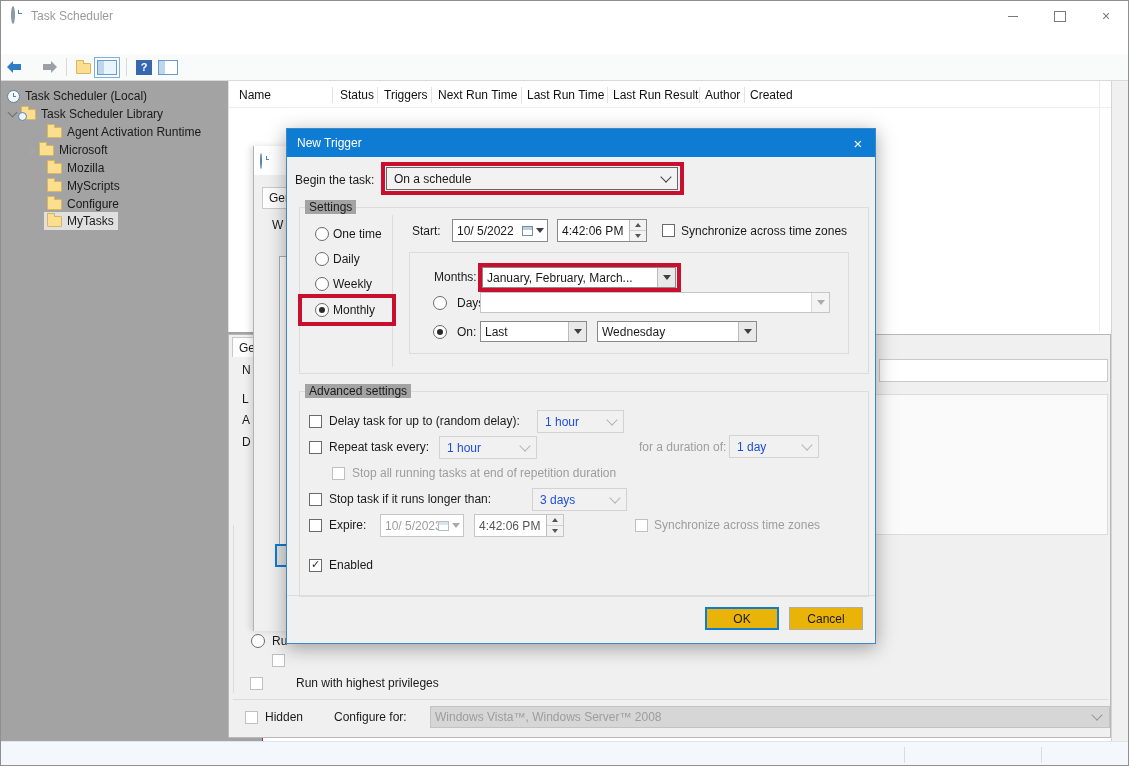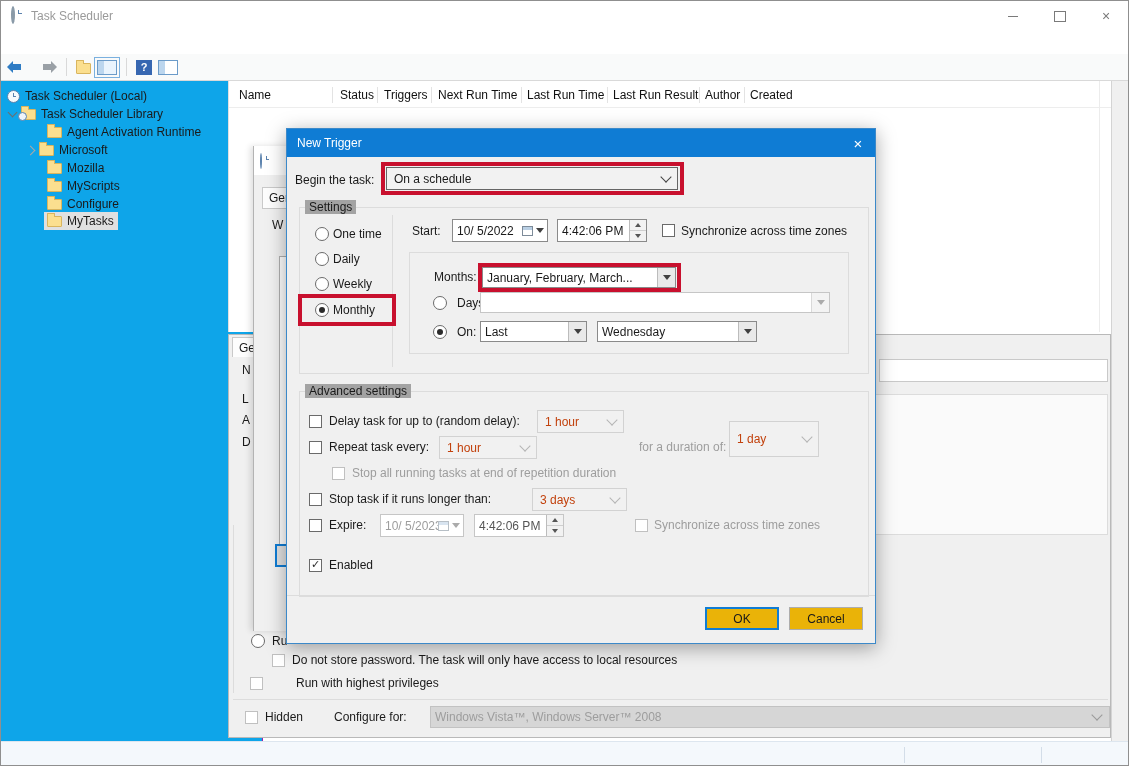--- a/index.html
+++ b/index.html
@@ -42,21 +42,21 @@
   .clock{position:relative;border-radius:50%;box-sizing:border-box;background:#f6fafd;}
   .clock::before,.clock::after{content:"";position:absolute;background:#5b82ad;}
   .clock.c16{width:15px;height:15px;border:2px solid #8a9aa8;}
   .clock.c16::before{left:5px;top:2px;width:1px;height:4px;}
   .clock.c16::after{left:5px;top:5px;width:4px;height:1px;}
   .clock.c14{width:13px;height:13px;border:1.5px solid #5b82ad;}
   .clock.c14::before{left:4.5px;top:2px;width:1px;height:4px;}
   .clock.c14::after{left:4.5px;top:5px;width:3px;height:1px;}
 
   
-  .sidebar{position:absolute;left:0;top:80px;width:262px;height:660px;background:#0ea5e9;border-right:1px solid #a21caf;box-sizing:border-box;}
+  .sidebar{position:absolute;left:0;top:80px;width:262px;height:660px;background:#a3a3a3;border-right:1px solid #a21caf;box-sizing:border-box;}
   .trow{position:absolute;height:18px;display:flex;align-items:center;gap:5px;}
   .chev{width:6px;height:6px;border-right:1.4px solid #6e6e6e;border-bottom:1.4px solid #6e6e6e;display:inline-block;}
   .chev.open{transform:rotate(45deg);margin-top:-3px;}
   .chev.closed{transform:rotate(-45deg);border-color:#a9a9a9;}
   .lib-badge{position:relative;}
   .lib-badge::after{content:"";position:absolute;left:-4px;bottom:-2px;width:7px;height:7px;border-radius:50%;background:#eef4fa;border:1px solid #5b82ad;}
   .sel-wrap{display:flex;align-items:center;gap:5px;background:#e0e0e0;padding:2px 4px 2px 3px;}
 
   
   .listview{position:absolute;left:227px;top:80px;width:883px;height:251px;background:#fff;border-left:1px solid #e0e0e0;box-sizing:border-box;}
@@ -98,21 +98,21 @@
   .tri{width:0;height:0;border:4px solid transparent;border-top:5px solid #3f3f3f;margin-top:4px;}
   .combo.dis{border-color:#c6c6c6;}
   .combo.dis .btn{background:#f3f3f3;border-left-color:#d9d9d9;}
   .combo.dis .tri{border-top-color:#ababab;}
   .combo.dis .txt{color:#9d9d9d;}
 
   .mcombo{position:absolute;display:flex;align-items:center;background:#f2f2f2;border:1px solid #666;box-sizing:border-box;padding:0 7px;}
   .mcombo .txt{flex:1;overflow:hidden;white-space:nowrap;}
   .mcombo .chevd{width:7px;height:7px;border-right:1.4px solid #444;border-bottom:1.4px solid #444;transform:rotate(45deg);margin-top:-4px;}
   .mcombo.dis{border-color:#d2d2d2;background:#f1f1f1;}
-  .mcombo.dis .txt{color:#c2410c;}
+  .mcombo.dis .txt{color:#1d4ed8;}
   .mcombo.dis .chevd{border-color:#b5b5b5;}
 
   .spin{width:16px;align-self:stretch;border-left:1px solid #bcbcbc;display:flex;flex-direction:column;}
   .spin i{flex:1;display:flex;align-items:center;justify-content:center;background:#f2f2f2;}
   .spin i + i{border-top:1px solid #cfcfcf;}
   .mini{width:0;height:0;border:3px solid transparent;}
   .mini.up{border-bottom:4px solid #555;margin-top:-3px;}
   .mini.dn{border-top:4px solid #555;margin-top:3px;}
   .cal{width:11px;height:10px;border:1px solid #7d8b99;box-sizing:border-box;background:linear-gradient(#b9cfe4 0 3px,#fff 3px);margin-right:3px;}
 
@@ -225,21 +225,20 @@
     <span class="t" style="left:13px;top:78px;">A</span>
     <span class="t" style="left:13px;top:100px;">D</span>
 
     <div class="lp-box" style="left:650px;top:24px;width:229px;height:23px;background:#fff;border:1px solid #c9c9c9;"></div>
     <div class="lp-box" style="left:646px;top:59px;width:233px;height:141px;background:#fafafa;border:1px solid #dcdcdc;"></div>
 
     <div class="lp-box" style="left:4px;top:190px;width:1px;height:168px;background:#dcdcdc;"></div>
     <span class="rb" style="left:22px;top:299px;"></span>
     <span class="t" style="left:43px;top:299px;">Ru</span>
     <span class="cb dis" style="left:43px;top:319px;"></span>
-    <span class="t" style="left:63px;top:318px;">Do not store password.  The task will only have access to local resources</span>
     <span class="cb dis" style="left:21px;top:342px;"></span>
     <span class="t" style="left:41px;top:341px;margin-left:26px;">Run with highest privileges</span>
     <div class="lp-box" style="left:4px;top:364px;width:875px;height:1px;background:#dcdcdc;"></div>
     <span class="cb dis" style="left:16px;top:376px;"></span>
     <span class="t" style="left:36px;top:375px;">Hidden</span>
     <span class="t" style="left:105px;top:375px;">Configure for:</span>
     <div class="combo dis" style="left:201px;top:371px;width:680px;height:22px;background:#d6d6d6;border-color:#c2c2c2;">
       <span class="txt dimtxt">Windows Vista™, Windows Server™ 2008</span>
       <span class="mcombo-chev" style="width:7px;height:7px;border-right:1.4px solid #9a9a9a;border-bottom:1.4px solid #9a9a9a;transform:rotate(45deg);margin:-4px 8px 0 0;"></span>
     </div>
@@ -350,21 +349,21 @@
       <span class="chevd"></span>
     </div>
 
     <span class="cb" style="left:22px;top:312px;"></span>
     <span class="t" style="left:42px;top:311px;">Repeat task every:</span>
     <div class="mcombo dis" style="left:152px;top:307px;width:98px;height:23px;">
       <span class="txt">1 hour</span>
       <span class="chevd"></span>
     </div>
     <span class="t gray" style="left:352px;top:311px;">for a duration of:</span>
-    <div class="mcombo dis" style="left:442px;top:292px;width:90px;height:36px;">
+    <div class="mcombo dis" style="left:442px;top:306px;width:90px;height:23px;">
       <span class="txt">1 day</span>
       <span class="chevd"></span>
     </div>
 
     <span class="cb dis" style="left:45px;top:338px;"></span>
     <span class="t gray" style="left:65px;top:337px;">Stop all running tasks at end of repetition duration</span>
 
     <span class="cb" style="left:22px;top:364px;"></span>
     <span class="t" style="left:42px;top:363px;">Stop task if it runs longer than:</span>
     <div class="mcombo dis" style="left:245px;top:359px;width:95px;height:23px;">

